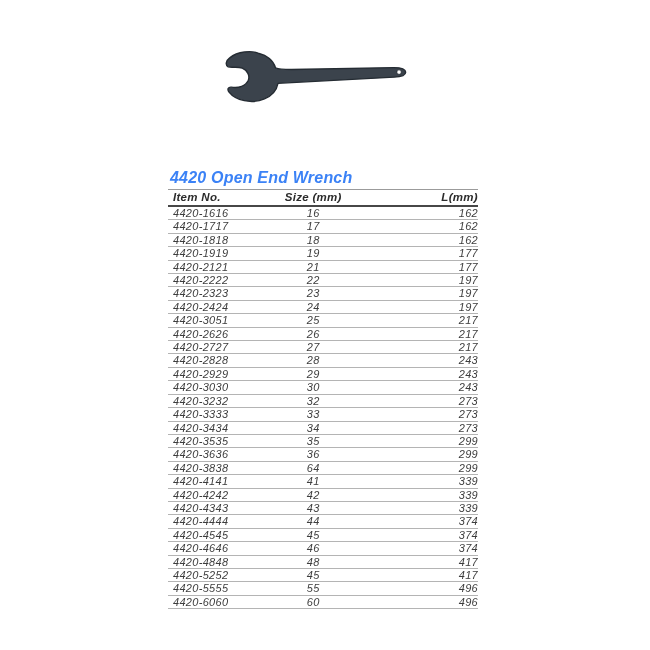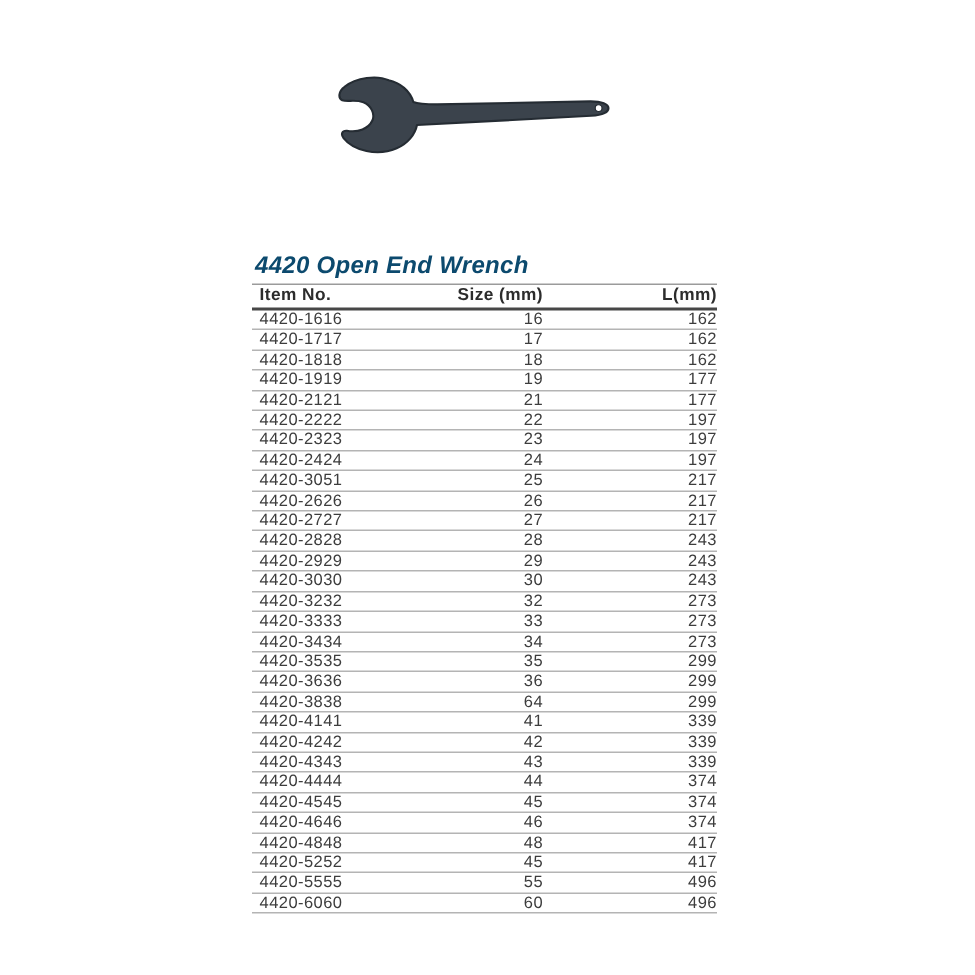--- a/index.html
+++ b/index.html
@@ -36,20 +36,21 @@
   .table-wrap {
     position: absolute;
     left: 168px;
     top: 189px;
     width: 310px;
   }
   table.spec {
     width: 100%;
     border-collapse: collapse;
     table-layout: fixed;
+    font-style: italic;
   }
   table.spec th {
     height: 15px;
     line-height: 15px;
     padding: 0;
     font-size: 11.5px;
     font-weight: bold;
     color: #2c2c2c;
     letter-spacing: 0.3px;
     border-top: 1px solid #9b9b9b;
@@ -64,21 +65,21 @@
     color: #3d3d3d;
     letter-spacing: 0.3px;
     border-bottom: 1px solid #b4b4b4;
     white-space: nowrap;
     overflow: hidden;
   }
   table.spec th:nth-child(1), table.spec td:nth-child(1) {
     width: 30%; text-align: left; padding-left: 5px;
   }
   table.spec th:nth-child(2), table.spec td:nth-child(2) {
-    width: 32%; text-align: right;
+    width: 32%; text-align: center;
   }
   table.spec th:nth-child(3), table.spec td:nth-child(3) {
     width: 38%; text-align: right;
   }
 </style>
 </head>
 <body>
 
 <div class="sheet">
 
@@ -96,21 +97,21 @@
                C 2.5 45, 3.5 42.5, 7 42.8
                C 15 44.5, 22.5 42, 25.5 36
                C 27.5 31.5, 25 25.5, 19.5 23
                C 13.5 20.5, 8.5 22.5, 4.5 21
                C 1.5 19.5, 2 14.5, 6.5 11.5
                C 15 5, 30 4, 38 8 Z" fill="#3b434c" stroke="#252c33" stroke-width="1.5" stroke-linejoin="round"></path>
       <circle cx="186.5" cy="33" r="2.4" fill="#ffffff" stroke="#252c33" stroke-width="0.8"></circle>
     </svg>
   </div>
 
-  <h1 class="page-title" style="color: #0c4a6e;">4420 Open End Wrench</h1>
+  <h1 class="page-title" style="color: #3b82f6;">4420 Open End Wrench</h1>
 
   <div class="table-wrap">
     <table class="spec">
       <thead>
         <tr>
           <th>Item No.</th>
           <th>Size (mm)</th>
           <th>L(mm)</th>
         </tr>
       </thead>

